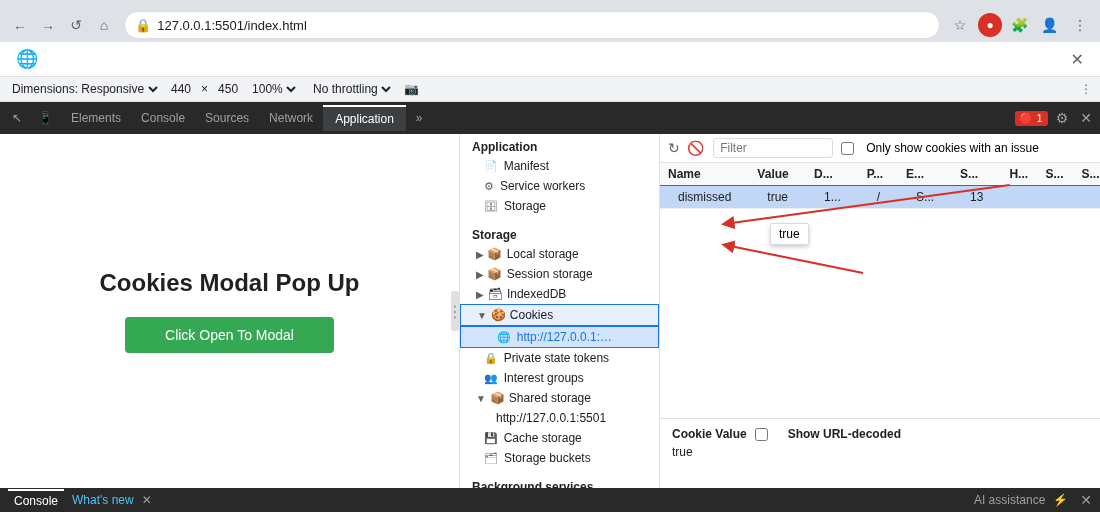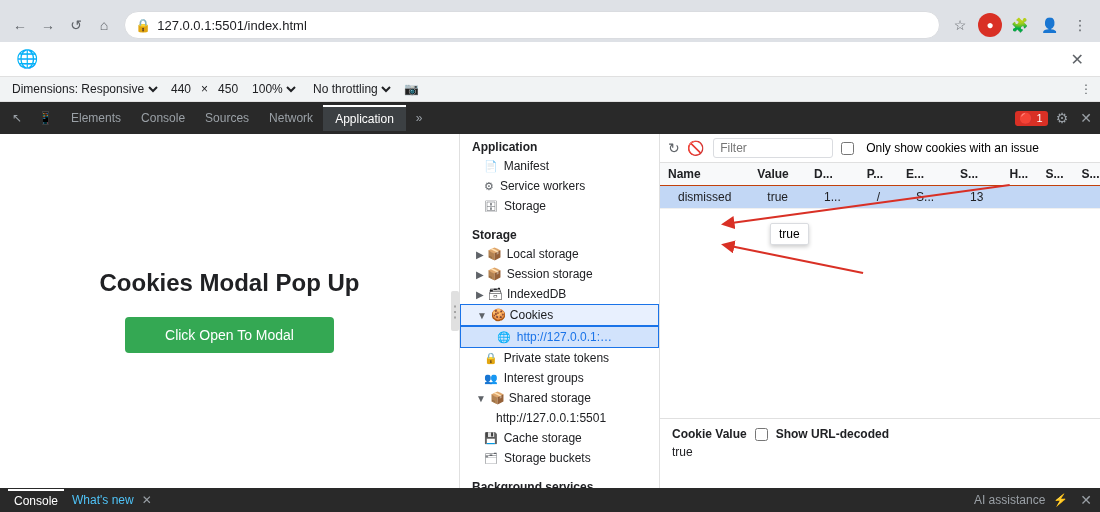--- a/index.html
+++ b/index.html
@@ -68,21 +68,21 @@
     .cookie-table { flex: 1; overflow: auto; }
     table { width: 100%; border-collapse: collapse; font-size: 12px; }
     th { background: #f8f9fa; border-bottom: 1px solid #c2410c; padding: 4px 8px; text-align: left; font-weight: 600; color: #202124; white-space: nowrap; position: sticky; top: 0; }
     td { padding: 4px 18px; border-bottom: 1px solid #f0f0f0; color: #202124; white-space: nowrap; }
     tr.selected-row td { background: #c2d7f5; }
 
     
     .cookie-value-panel { border-top: 1px solid #e0e0e0; padding: 8px 12px; background: #fff; min-height: 70px; }
     .cookie-value-label { font-weight: 600; font-size: 12px; color: #202124; margin-bottom: 4px; display: flex; align-items: center; gap: 8px; }
     .cookie-value-text { font-size: 12px; color: #202124; }
-    .url-decode-checkbox { display: flex; align-items: center; gap: 8px; font-size: 12px; }
+    .url-decode-checkbox { display: flex; align-items: center; gap: 20px; font-size: 12px; }
 
     
     .bottom-bar { background: #292929; display: flex; align-items: center; padding: 0 8px; min-height: 24px; gap: 8px; }
     .bottom-tab { color: #9aa0a6; font-size: 12px; padding: 3px 6px; cursor: pointer; }
     .bottom-tab.active { color: #fff; border-top: 2px solid #fff; }
     .bottom-tab-new { color: #4fc3f7; font-size: 12px; cursor: pointer; }
     .bottom-spacer { flex: 1; }
     .ai-tab { color: #9aa0a6; font-size: 12px; cursor: pointer; }
 
     

